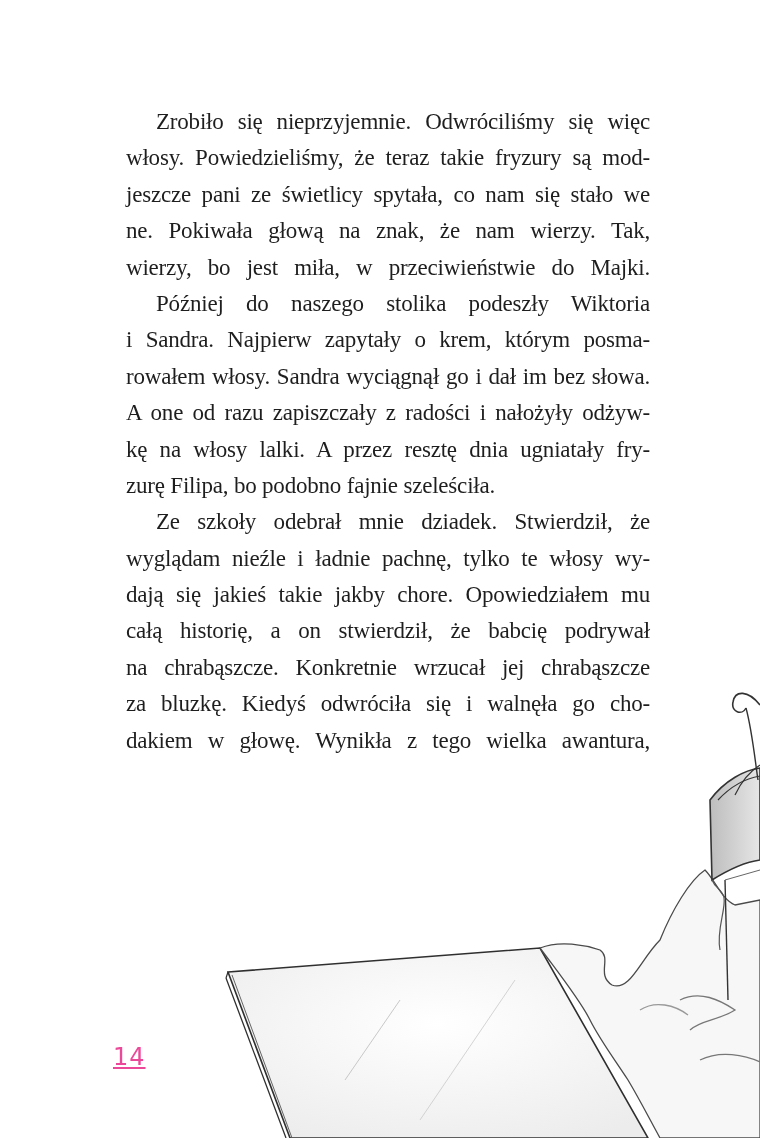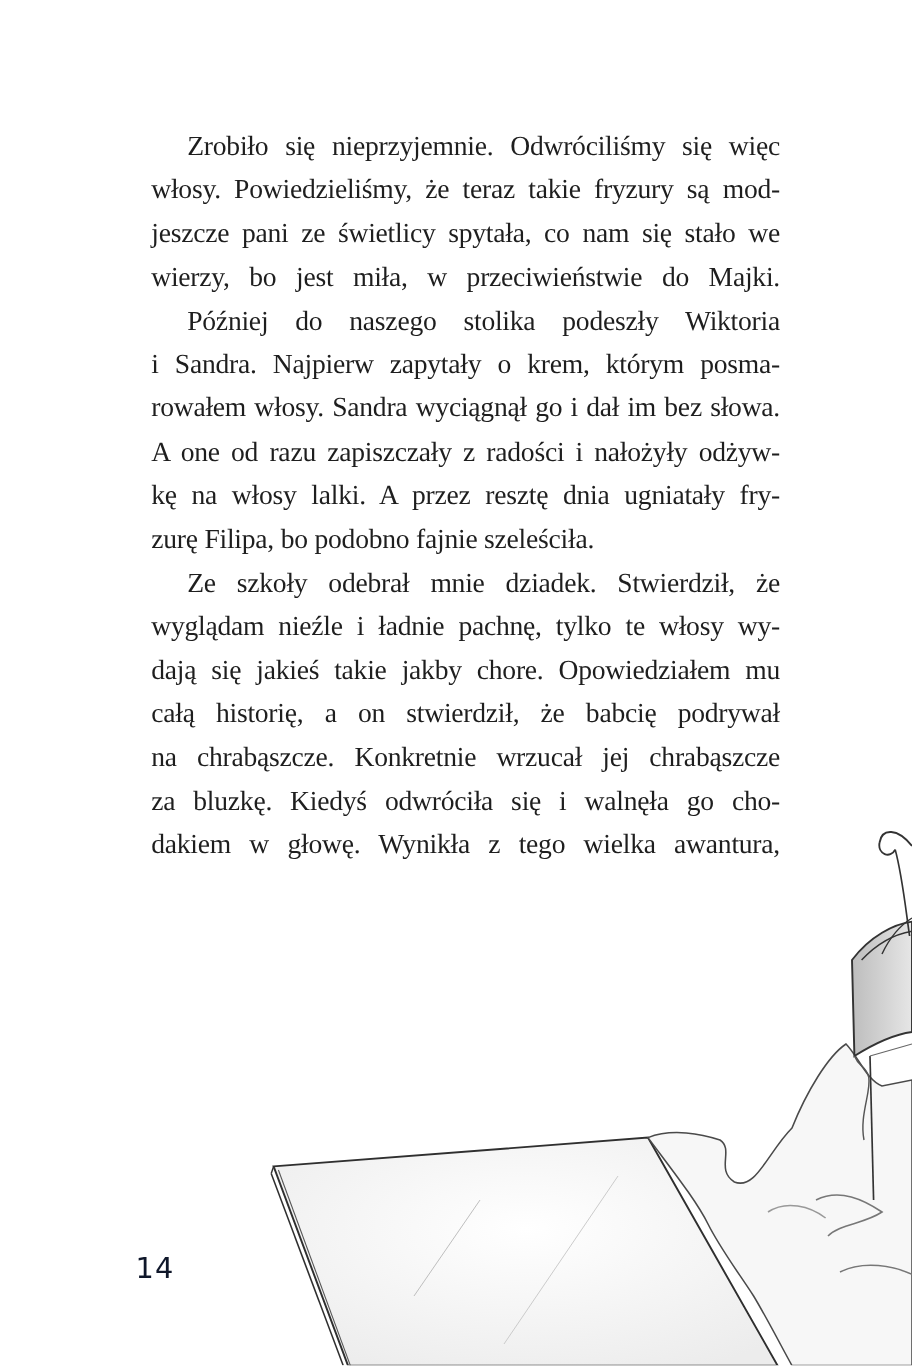--- a/index.html
+++ b/index.html
@@ -43,22 +43,23 @@
   }
   .line.last {
     text-align-last: left;
   }
   .page-number {
     position: absolute;
     left: 113px;
     top: 1043px;
     font-family: "DejaVu Sans", "Liberation Sans", sans-serif;
     font-size: 24px;
-    color: #0f172a;
+    color: #ec4899;
     letter-spacing: 1px;
+    text-decoration: underline;
   }
   .illustration {
     position: absolute;
     left: 0;
     top: 0;
     width: 760px;
     height: 1138px;
     pointer-events: none;
   }
 </style>
@@ -66,20 +67,21 @@
 <body>
 
 <div class="page">
 
   <div class="text-block">
 
     <div>
       <span class="line indent">Zrobiło się nieprzyjemnie. Odwróciliśmy się więc</span>
       <span class="line">włosy. Powiedzieliśmy, że teraz takie fryzury są mod-</span>
       <span class="line">jeszcze pani ze świetlicy spytała, co nam się stało we</span>
+      <span class="line">ne. Pokiwała głową na znak, że nam wierzy. Tak,</span>
       <span class="line">wierzy, bo jest miła, w przeciwieństwie do Majki.</span>
     </div>
 
     <div>
       <span class="line indent">Później do naszego stolika podeszły Wiktoria</span>
       <span class="line">i Sandra. Najpierw zapytały o krem, którym posma-</span>
       <span class="line">rowałem włosy. Sandra wyciągnął go i dał im bez słowa.</span>
       <span class="line">A one od razu zapiszczały z radości i nałożyły odżyw-</span>
       <span class="line">kę na włosy lalki. A przez resztę dnia ugniatały fry-</span>
       <span class="line last">zurę Filipa, bo podobno fajnie szeleściła.</span>

